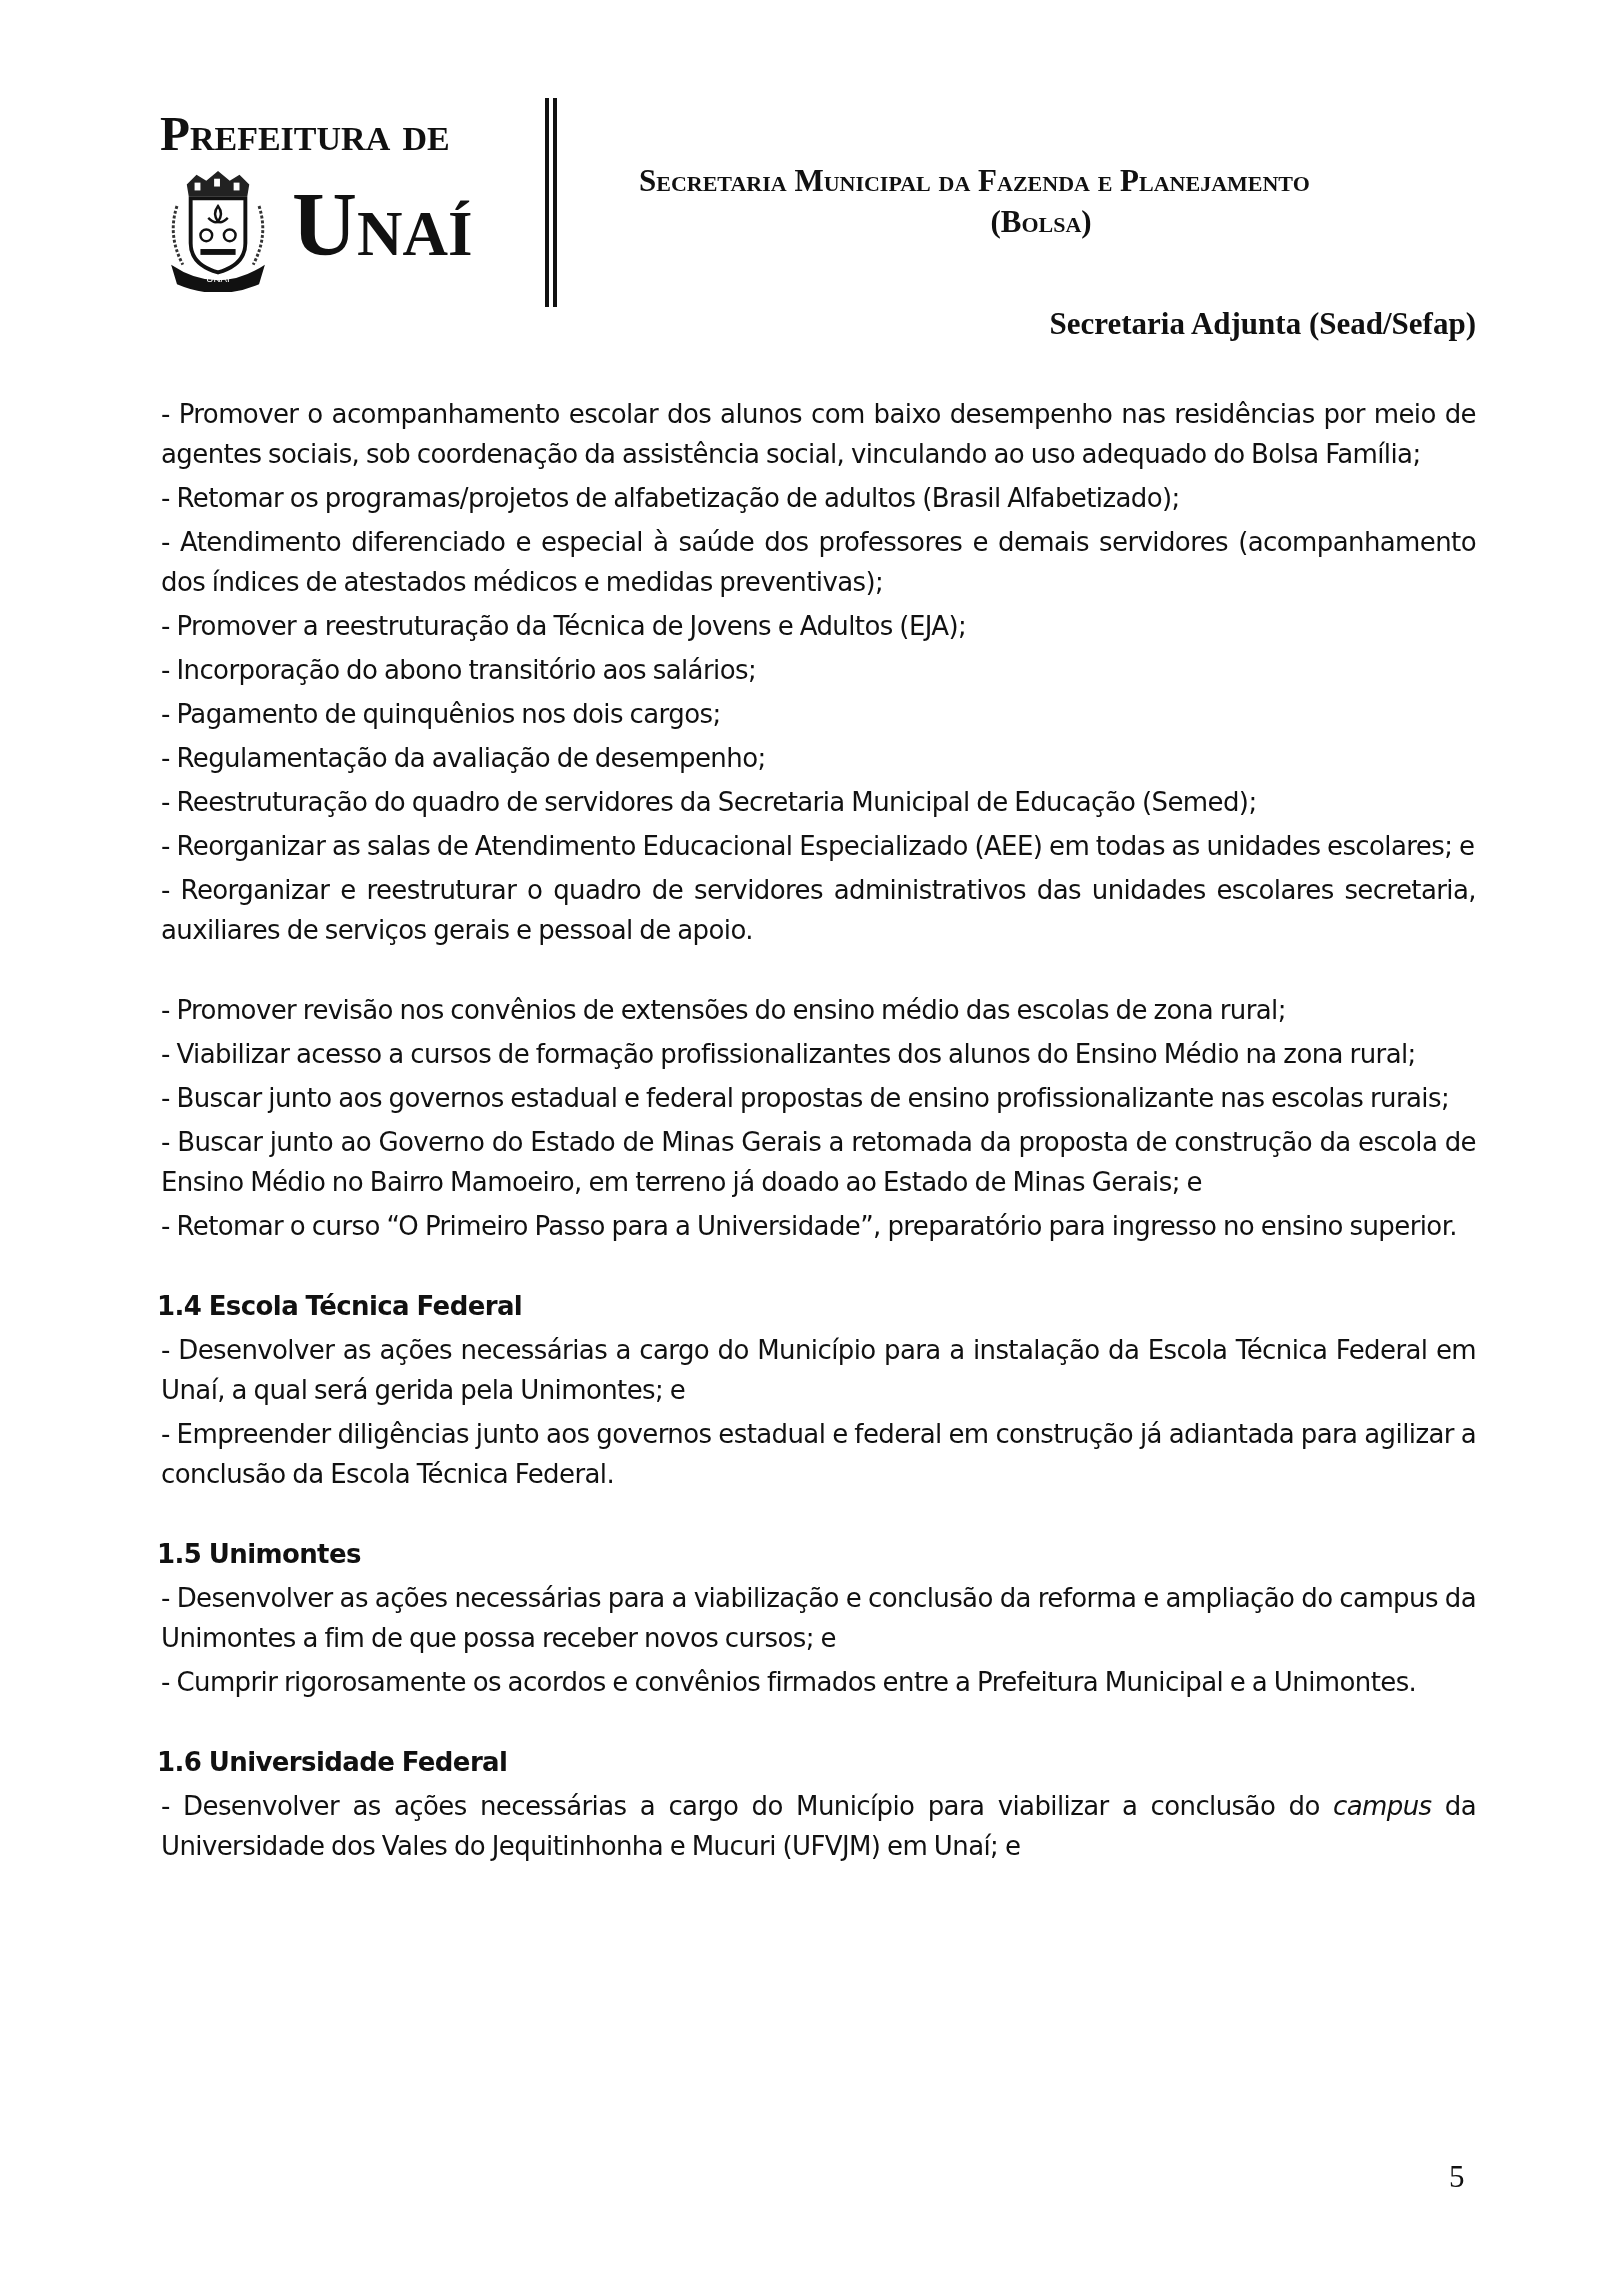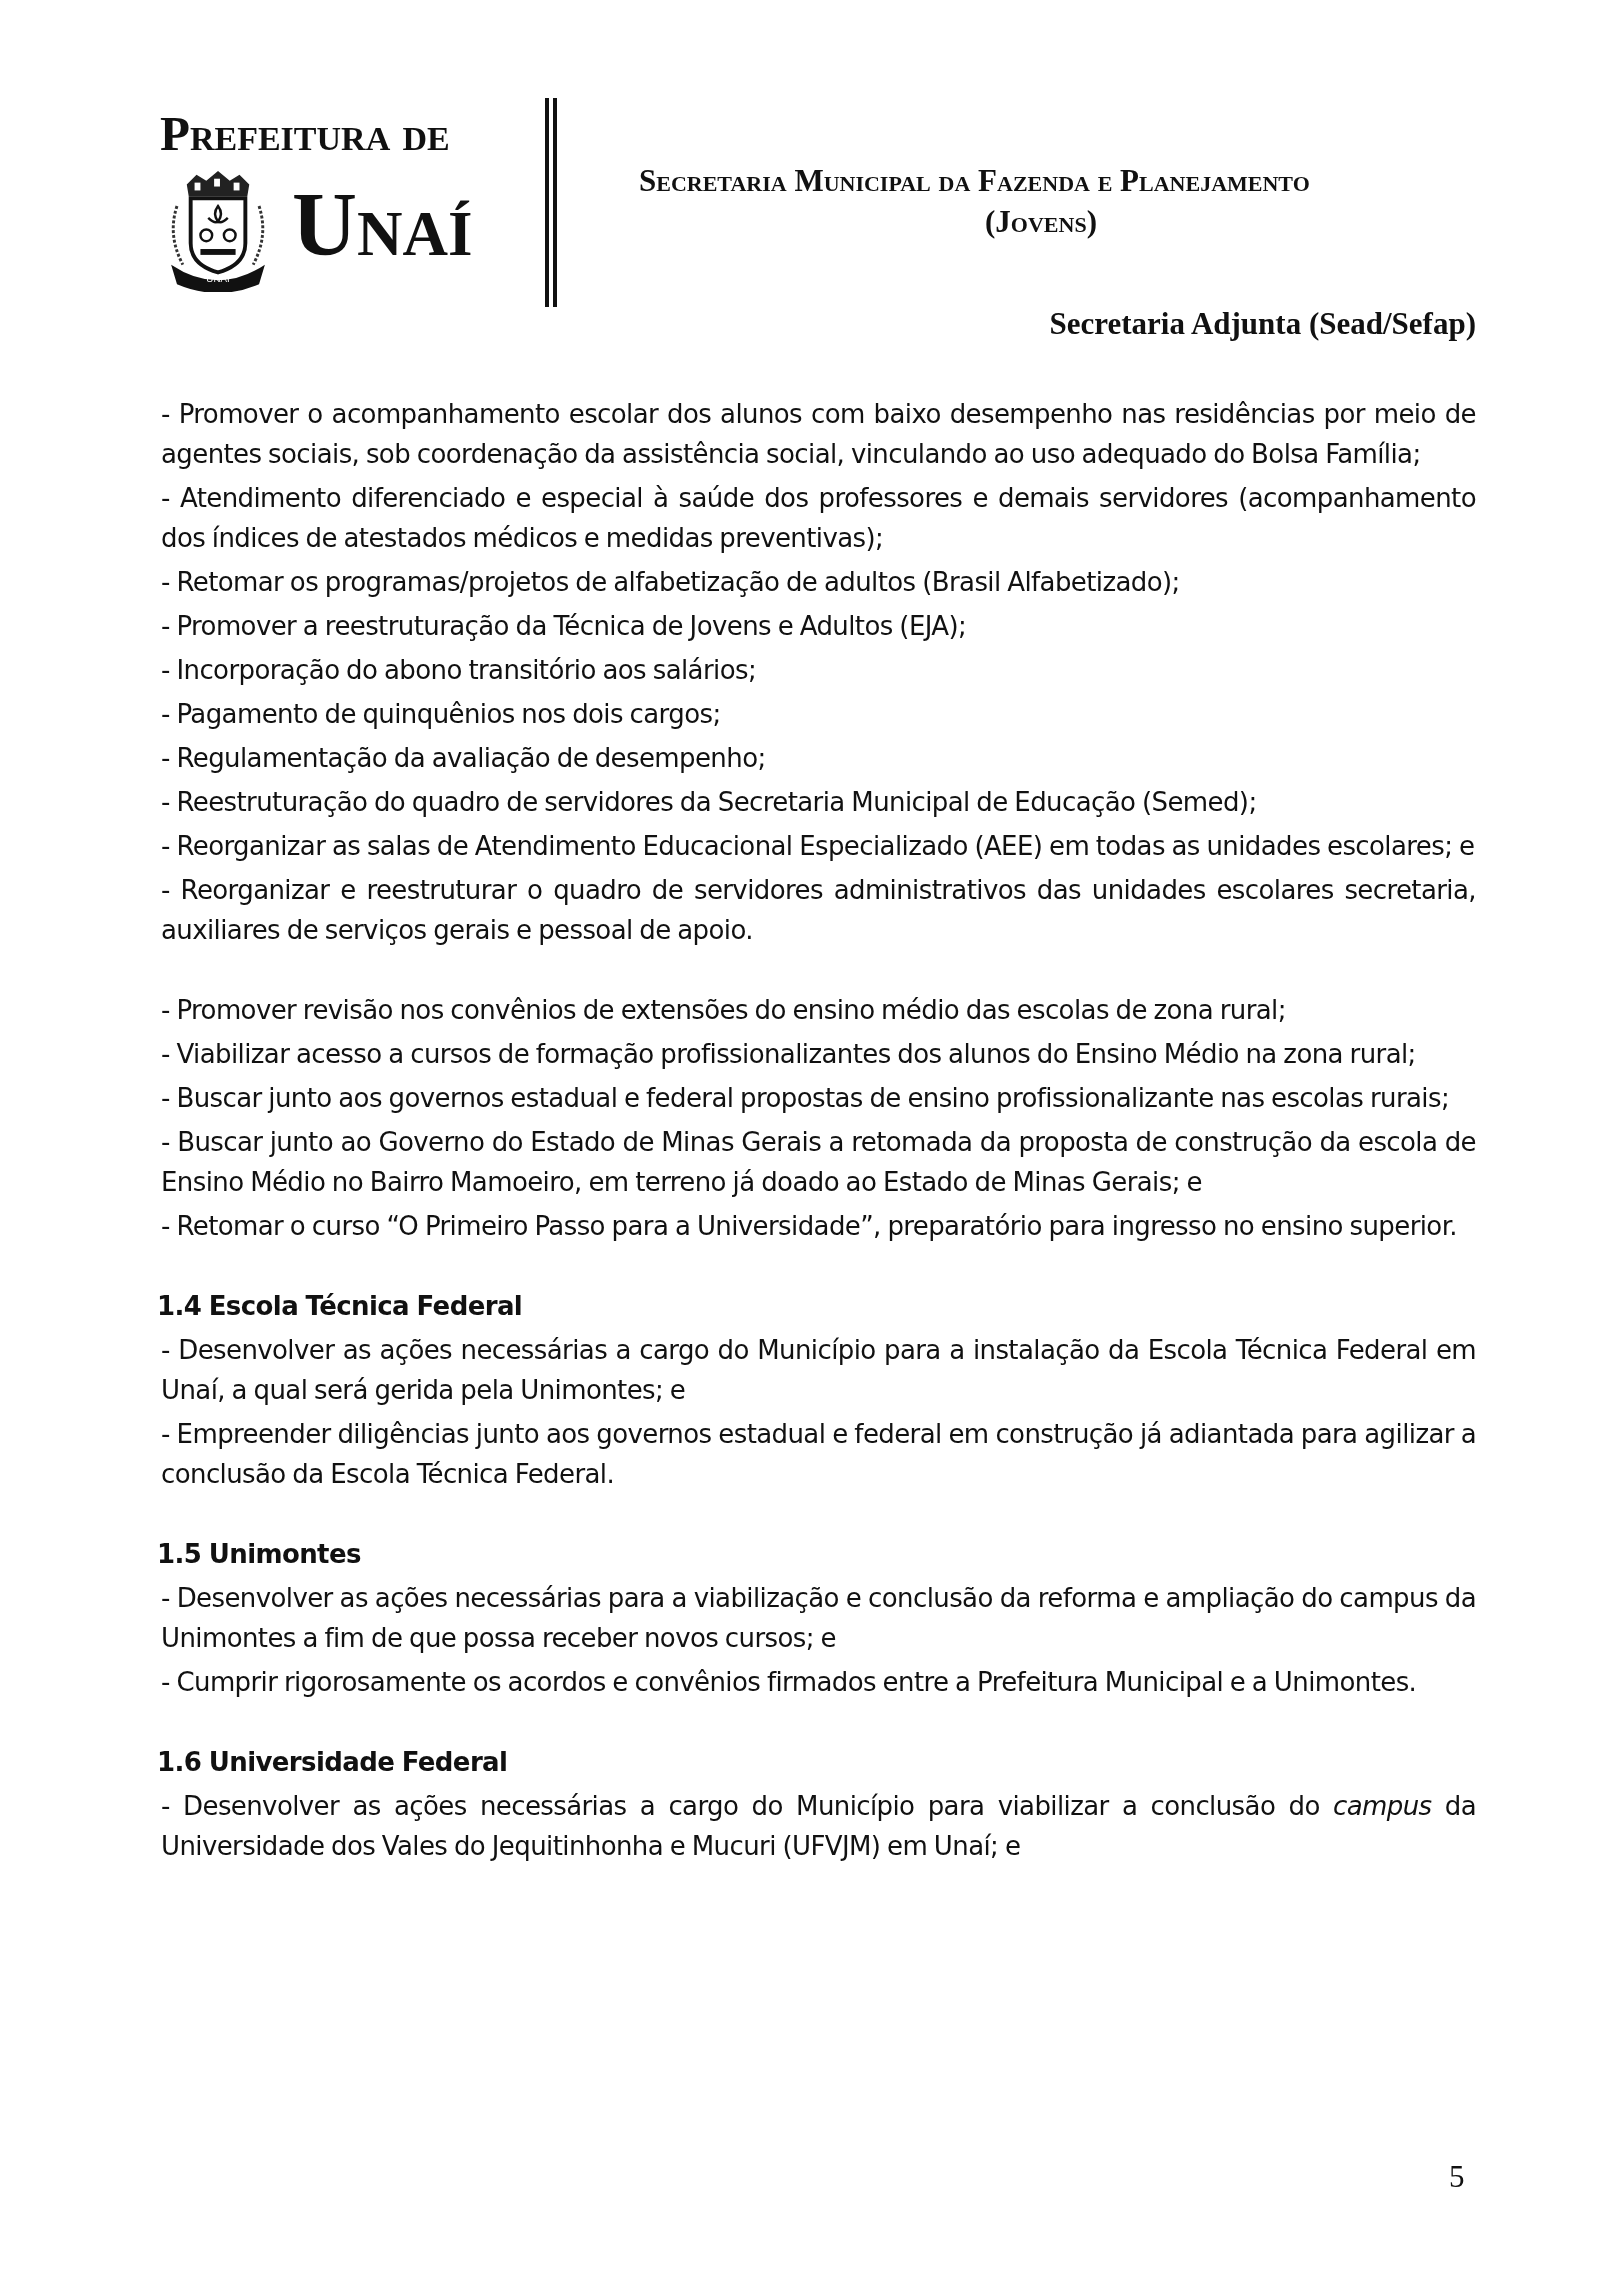--- a/index.html
+++ b/index.html
@@ -51,28 +51,28 @@
   <path d="M14 100 Q62 132 110 100 L104 120 Q62 138 20 120 Z" fill="#111"></path>
   <text x="62" y="118" font-family="Liberation Sans, sans-serif" font-size="10" fill="#fff" text-anchor="middle">UNAÍ</text>
 </svg>
 
 <div class="abs logo-title" id="unai">Unaí</div>
 
 <div class="vline" id="vl1"></div>
 <div class="vline" id="vl2"></div>
 
 <div class="abs hdr-right" id="sec-name">Secretaria Municipal da Fazenda e Planejamento</div>
-<div class="abs hdr-right" id="sec-abbr">(Jovens)</div>
+<div class="abs hdr-right" id="sec-abbr">(Bolsa)</div>
 <div class="abs hdr-right" id="sec-adj">Secretaria Adjunta (Sead/Sefap)</div>
 
 <div class="body-text">
   <div>
     <p class="item">- Promover o acompanhamento escolar dos alunos com baixo desempenho nas residências por meio de agentes sociais, sob coordenação da assistência social, vinculando ao uso adequado do Bolsa Família;</p>
+    <p class="item">- Retomar os programas/projetos de alfabetização de adultos (Brasil Alfabetizado);</p>
     <p class="item">- Atendimento diferenciado e especial à saúde dos professores e demais servidores (acompanhamento dos índices de atestados médicos e medidas preventivas);</p>
-    <p class="item">- Retomar os programas/projetos de alfabetização de adultos (Brasil Alfabetizado);</p>
     <p class="item">- Promover a reestruturação da Técnica de Jovens e Adultos (EJA);</p>
     <p class="item">- Incorporação do abono transitório aos salários;</p>
     <p class="item">- Pagamento de quinquênios nos dois cargos;</p>
     <p class="item">- Regulamentação da avaliação de desempenho;</p>
     <p class="item">- Reestruturação do quadro de servidores da Secretaria Municipal de Educação (Semed);</p>
     <p class="item">- Reorganizar as salas de Atendimento Educacional Especializado (AEE) em todas as unidades escolares; e</p>
     <p class="item">- Reorganizar e reestruturar o quadro de servidores administrativos das unidades escolares secretaria, auxiliares de serviços gerais e pessoal de apoio.</p>
   </div>
 
   <div class="section">

